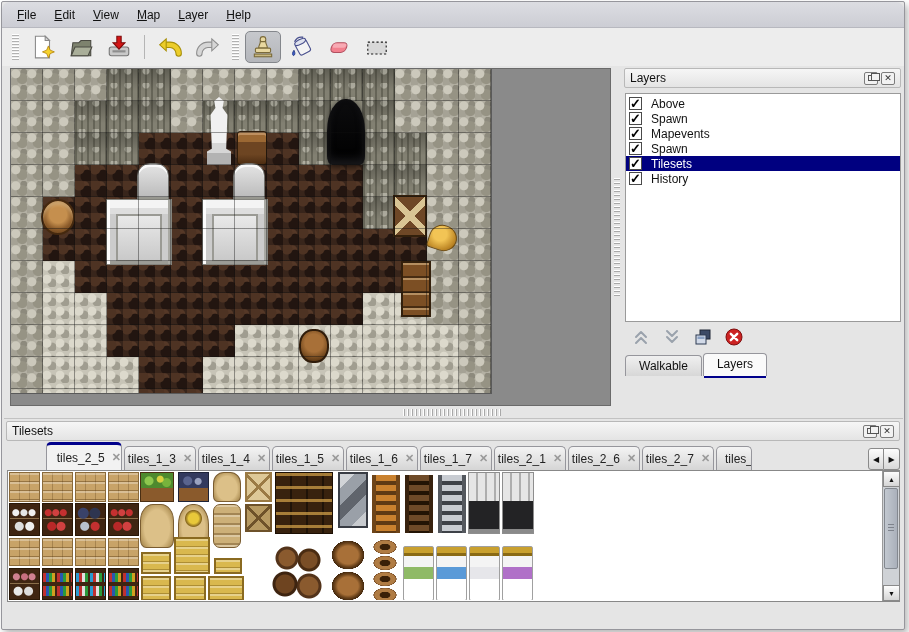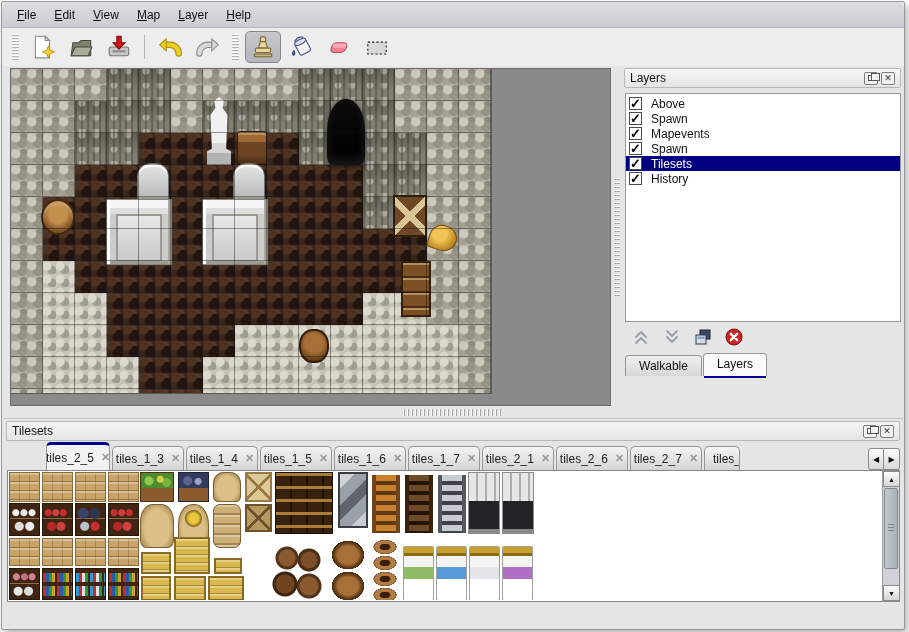--- a/index.html
+++ b/index.html
@@ -137,21 +137,21 @@
 
   
   .tilesets { position:absolute; left:2px; top:416px; width:899px; height:185px;
     border-top:1px solid #c2c2c2; }
   .ts-tabbar { position:relative; height:28px; margin-top:1px; display:flex; align-items:flex-end;
     padding-left:42px; }
   .ts-tab { height:24px; display:flex; align-items:center; justify-content:center; gap:7px;
     width:72px; font-size:12px; color:#222; border:1px solid #96969c; border-bottom:none;
     border-radius:5px 5px 0 0; background:linear-gradient(#f4f4f4,#d5d5d5); margin-right:2px;
     overflow:hidden; white-space:nowrap; flex:none; }
-  .ts-tab.active { height:28px; width:64px; background:#f2f2f2; border-top:3px solid #00008b; }
+  .ts-tab.active { height:28px; width:76px; background:#f2f2f2; border-top:3px solid #00008b;justify-content:flex-end; }
   .ts-tab.truncated { width:36px; justify-content:flex-start; padding-left:8px; }
   .tab-close { color:#9a9a9a; font-size:11px; font-weight:bold; }
   .ts-scrolls { position:absolute; right:3px; bottom:0; display:flex; }
   .ts-scroll { width:16px; height:22px; border:1px solid #8a8a8a; background:linear-gradient(#fdfdfd,#d8d8d8);
     font-size:8px; color:#111; display:flex; align-items:center; justify-content:center; }
   .ts-scroll:first-child { border-radius:3px 0 0 3px; }
   .ts-scroll:last-child { border-radius:0 3px 3px 0; border-left:none; }
   .ts-content { position:relative; margin:0 3px; height:132px; background:#ffffff; border:1px solid #888; }
   .ts-tiles { position:absolute; left:1px; top:1px; right:18px; bottom:1px; overflow:hidden; }
   .ts-tile { position:absolute; }

